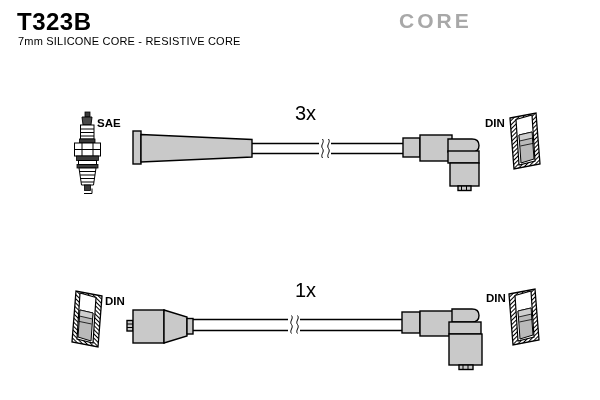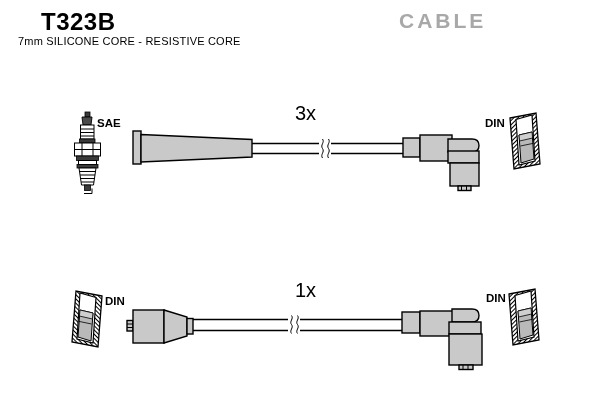--- a/index.html
+++ b/index.html
@@ -1,38 +1,38 @@
 <!DOCTYPE html>
 <html><head>
 <meta charset="utf-8">
 <style>
   html,body{margin:0;padding:0;}
   .page{width:600px;height:400px;position:relative;background:#ffffff;overflow:hidden;
         font-family:"Liberation Sans",sans-serif;color:#000;}
-  .part-number{position:absolute;left:17px;top:8px;font-size:24px;font-weight:bold;letter-spacing:.5px;margin-left:24px;}
+  .part-number{position:absolute;left:17px;top:8px;font-size:24px;font-weight:bold;letter-spacing:.5px;}
   .subtitle{position:absolute;left:18px;top:35px;font-size:11px;letter-spacing:.2px;}
   .brand{position:absolute;left:399px;top:9px;font-size:21px;font-weight:bold;
          letter-spacing:3px;color:#a8a8a8;}
   svg{position:absolute;left:0;top:0;}
   .boot{fill:#c9c9c9;stroke:#000;stroke-width:1.4;}
   .wht{fill:#ffffff;stroke:#000;stroke-width:1;}
   .dark{fill:#3a3a3a;stroke:#000;stroke-width:.8;}
   .ln{stroke:#000;stroke-width:1;fill:none;}
   .cable{stroke:#000;stroke-width:1.3;fill:none;}
   .lbl{font-family:"Liberation Sans",sans-serif;font-size:11.5px;font-weight:bold;fill:#000;}
   .qty{font-family:"Liberation Sans",sans-serif;font-size:20px;fill:#000;}
 </style>
 </head>
 <body>
 
 <div class="page">
 
   <div class="part-number">T323B</div>
   <div class="subtitle">7mm SILICONE CORE - RESISTIVE CORE</div>
-  <div class="brand">CABLE</div>
+  <div class="brand">CORE</div>
 
   <svg width="600" height="400" viewBox="0 0 600 400">
     <defs>
       <pattern id="hatch" width="3" height="3" patternUnits="userSpaceOnUse" patternTransform="rotate(45)">
         <line x1="1.5" y1="0" x2="1.5" y2="3" stroke="#000" stroke-width="1"></line>
       </pattern>
       <g id="dinIcon">
         <path d="M2,5 L28,0 L32,51 L6,56 Z M8,6.5 L24,2 L27,48 L11,52 Z" fill="url(#hatch)" fill-rule="evenodd"></path>
         <polygon points="8,6.5 24,2 27,48 11,52" fill="#ffffff" stroke="#000" stroke-width="1.2"></polygon>
         <polygon points="11,22 24,19 26,46 13,50" fill="#b9b9b9" stroke="#000" stroke-width="1"></polygon>

